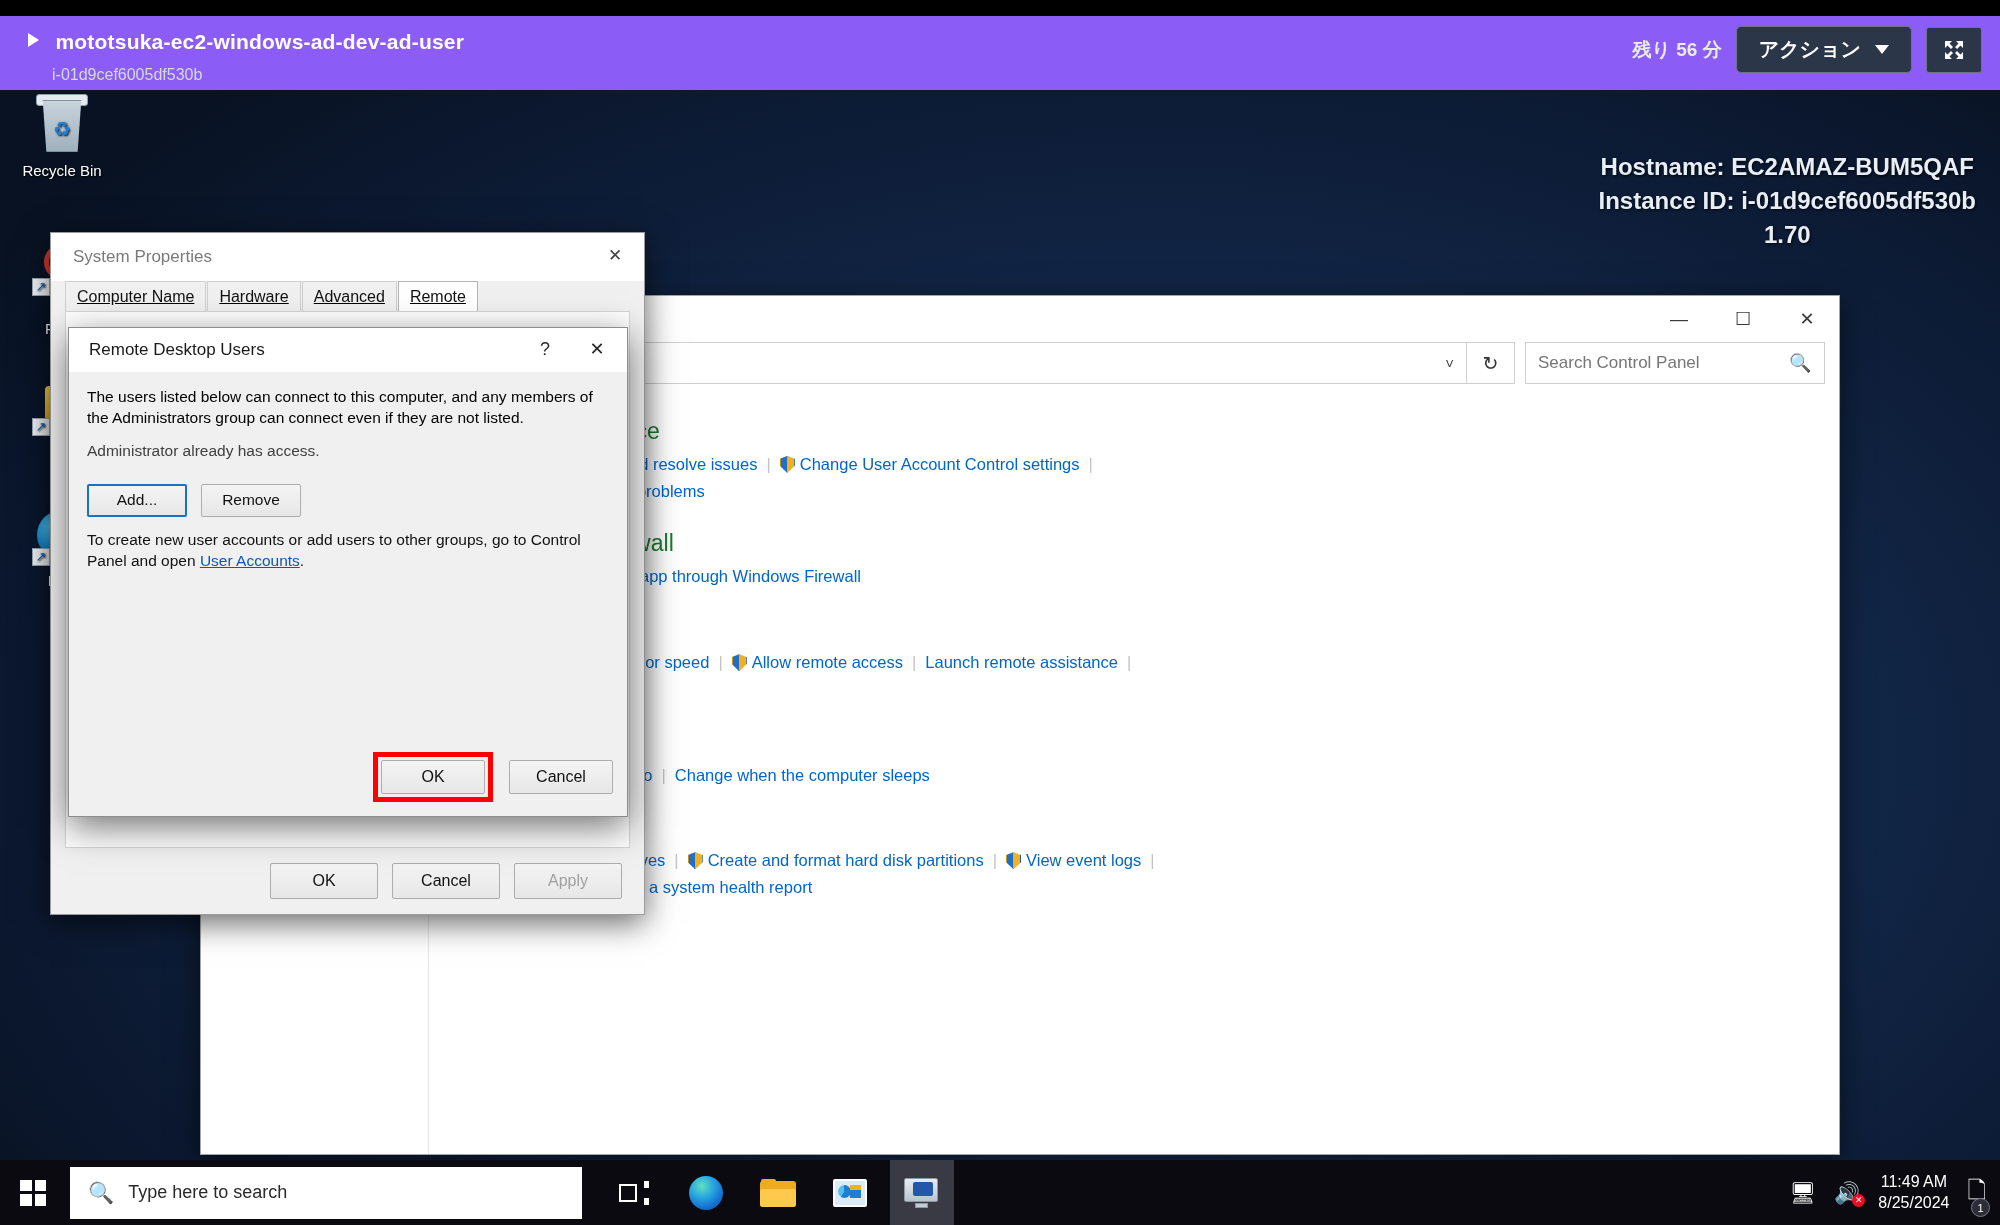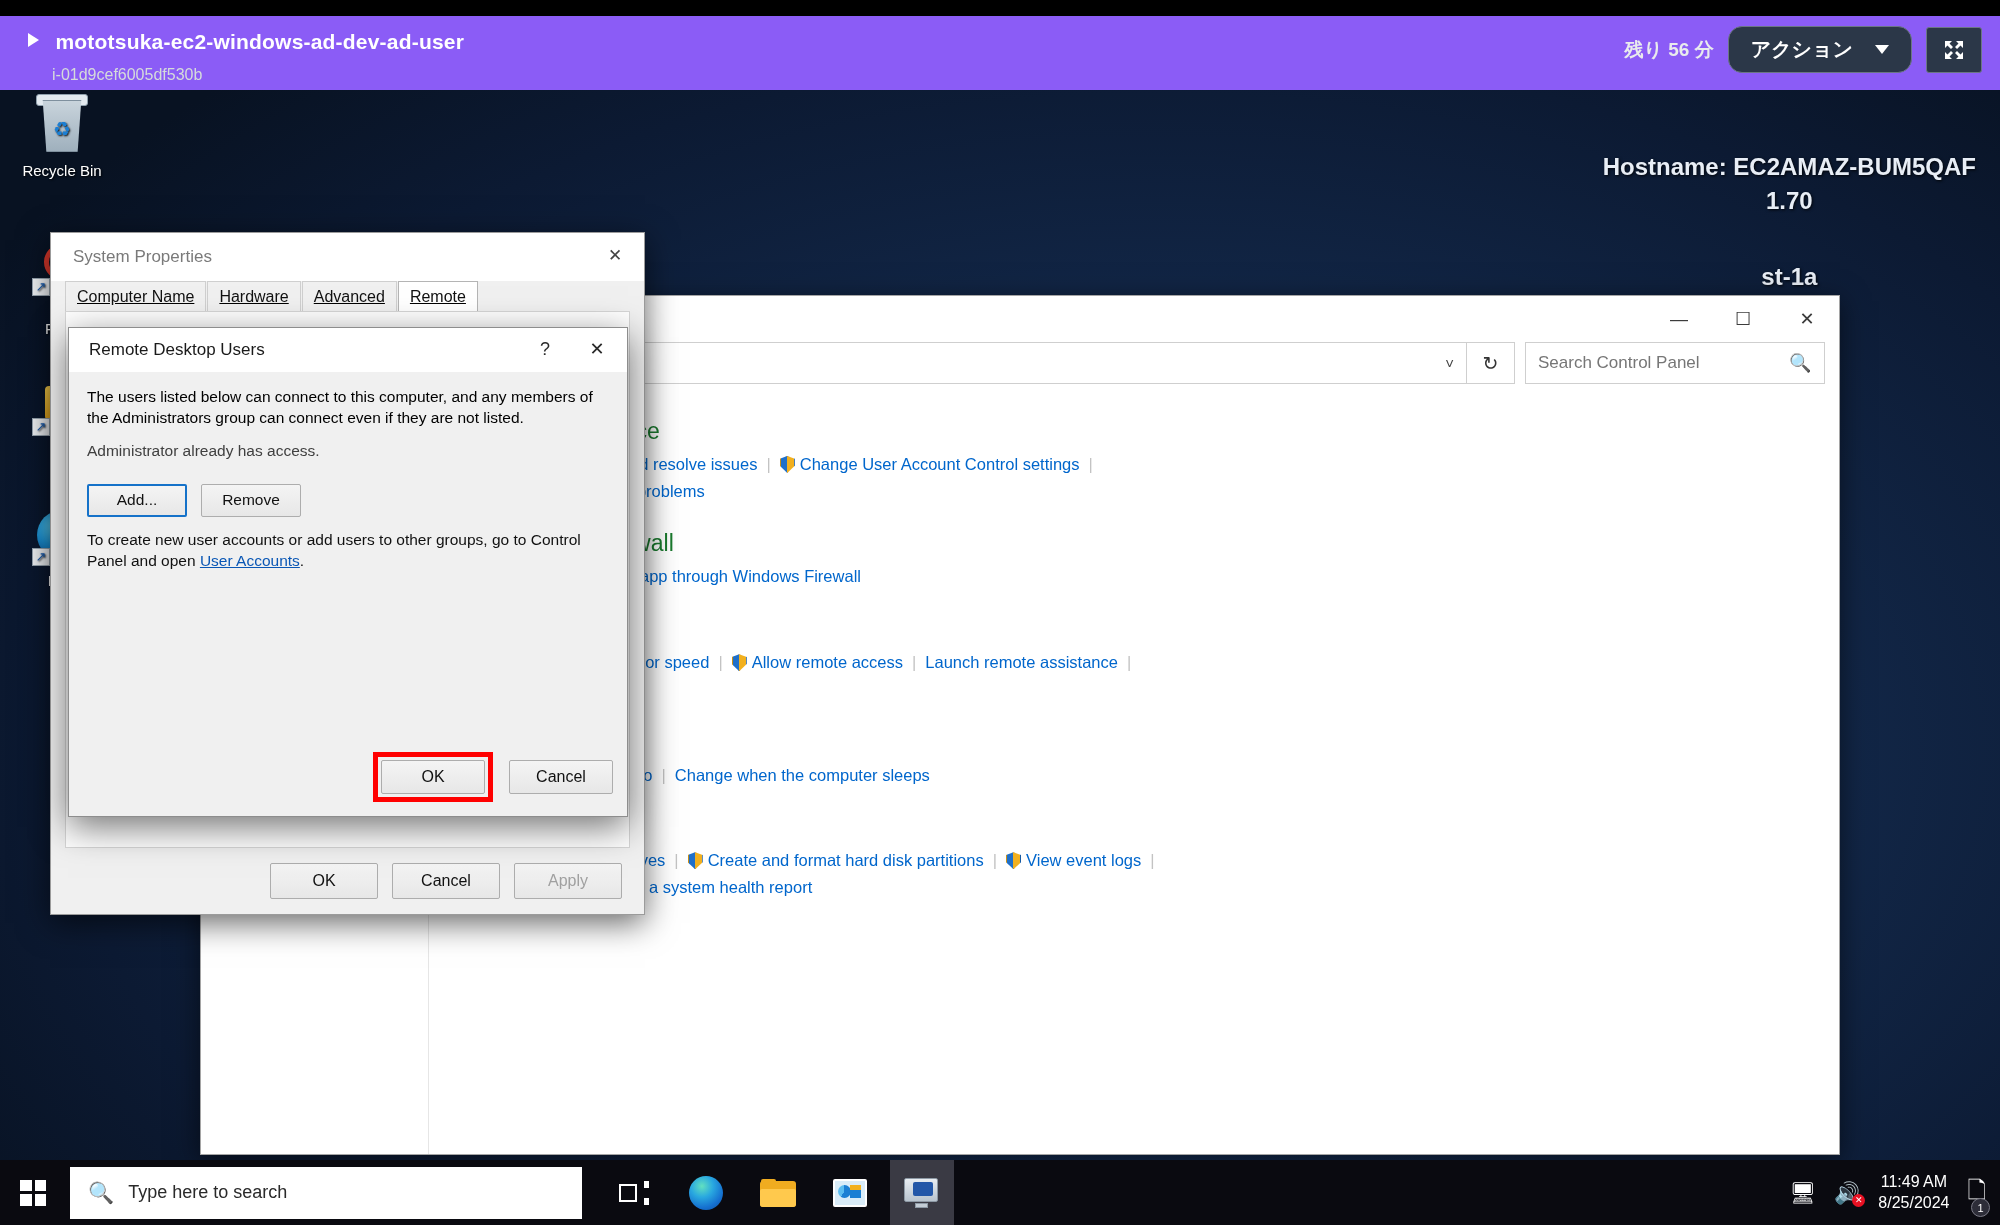--- a/index.html
+++ b/index.html
@@ -34,25 +34,25 @@
   }
   .console-subtitle {
     position: absolute; left: 52px; top: 50px;
     color: #d5dbdb; font-size: 16px;
   }
   .console-right { position: absolute; right: 18px; top: 10px; display: flex; align-items: center; gap: 14px; }
   .console-timer { color: #e9ebed; font-size: 19px; font-weight: bold; }
   .console-btn {
     background: #2b3748;
     border: 1px solid #6b7684;
-    border-radius: 14px;
+    border-radius: 5px;
     color: #ffffff;
     font-size: 20px; font-weight: bold;
     padding: 9px 22px;
-    display: flex; align-items: center; gap: 22px;
+    display: flex; align-items: center; gap: 14px;
     cursor: pointer;
   }
   .console-btn .caret-dn {
     width: 0; height: 0;
     border-top: 9px solid #ffffff;
     border-left: 7px solid transparent;
     border-right: 7px solid transparent;
   }
   .console-iconbtn {
     background: #2b3748;
@@ -469,20 +469,21 @@
       <span class="glyph">
         <span class="app-badge edge-ball" style="width:50px;height:50px;top:0;"></span>
         <span class="shortcut-arrow">↗</span>
       </span>
       <span style="white-space:pre-line">Micr
 Ed</span>
     </div>
 
     <div class="dt-info">
       <div>Hostname: EC2AMAZ-BUM5QAF</div>
+      <div>Instance ID: i-01d9cef6005df530b</div>
       <div>1.70</div>
       <div style="height:42px"></div>
       <div>st-1a</div>
     </div>
 
     <div class="cp-window">
       <div class="cp-titlebar">
         <div class="cp-winbtns">
           <div class="cp-winbtn">—</div>
           <div class="cp-winbtn">☐</div>

